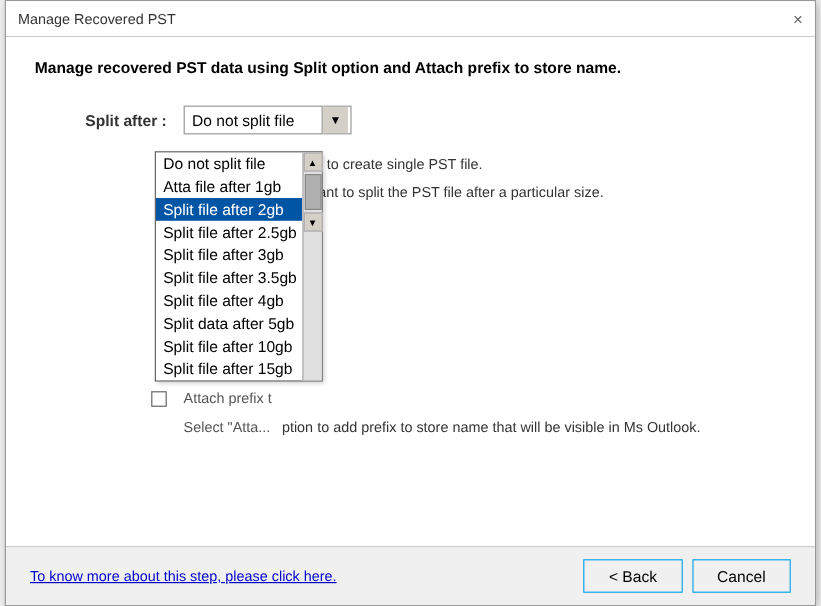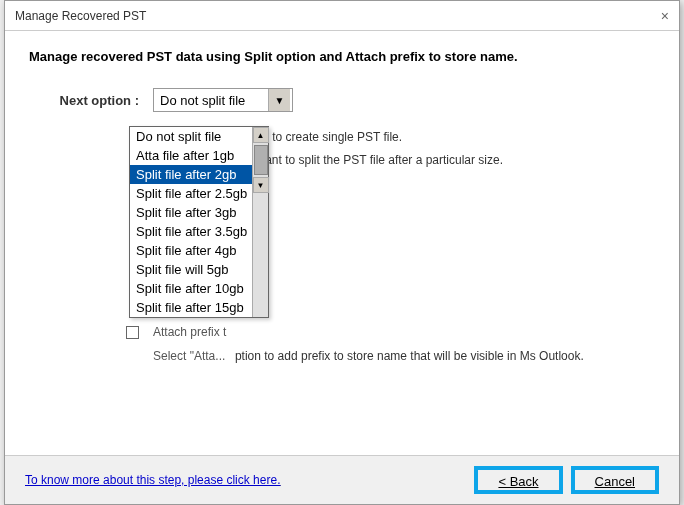--- a/index.html
+++ b/index.html
@@ -152,36 +152,35 @@
       border: 1px solid #888;
       margin: 2px 0;
     }
     .footer {
       background: #f0f0f0;
       border-top: 1px solid #ccc;
       padding: 10px 20px;
       display: flex;
       align-items: center;
       justify-content: space-between;
-      text-decoration: underline;
     }
     .footer-link {
       color: #0000cc;
       font-size: 12px;
       text-decoration: underline;
       cursor: pointer;
     }
     .footer-buttons {
       display: flex;
       gap: 8px;
     }
     .btn {
       padding: 4px 20px;
       font-size: 13px;
-      border: 4px solid #0ea5e9;
+      border: 1px solid #0ea5e9;
       background: #f0f0f0;
       cursor: pointer;
       min-width: 70px;
       height: 28px;
     }
     .btn-next {
       border: 2px solid #cc0000;
       background: #f0f0f0;
     }
     .checkbox {
@@ -206,21 +205,21 @@
 
   <div class="title-bar">
     <span class="title-bar-text">Manage Recovered PST</span>
     <button class="title-bar-close">×</button>
   </div>
 
   <div class="content-area">
     <p class="description-text">Manage recovered PST data using Split option and Attach prefix to store name.</p>
 
     <div class="form-row">
-      <span class="form-label">Next option :</span>
+      <span class="form-label">Split after :</span>
       <div class="select-wrapper">
         <div style="display:flex;align-items:center;border:1px solid #999;background:#fff;height:24px;width:140px;padding:0 2px;font-size:13px;">
           <span style="flex:1;padding-left:4px;">Do not split file</span>
           <div style="width:22px;height:22px;background:#d4d0c8;border-left:1px solid #aaa;display:flex;align-items:center;justify-content:center;font-size:10px;">▼</div>
         </div>
       </div>
     </div>
 
     <div class="partial-line">
       <span class="partial-text">Select "Do not ...</span>
@@ -234,21 +233,21 @@
     <div class="dropdown-overlay">
       <div class="dropdown-scrollbar">
         <div class="dropdown-list">
           <div class="dropdown-item">Do not split file</div>
           <div class="dropdown-item">Atta file after 1gb</div>
           <div class="dropdown-item selected">Split file after 2gb</div>
           <div class="dropdown-item">Split file after 2.5gb</div>
           <div class="dropdown-item">Split file after 3gb</div>
           <div class="dropdown-item">Split file after 3.5gb</div>
           <div class="dropdown-item">Split file after 4gb</div>
-          <div class="dropdown-item">Split file will 5gb</div>
+          <div class="dropdown-item">Split data after 5gb</div>
           <div class="dropdown-item">Split file after 10gb</div>
           <div class="dropdown-item">Split file after 15gb</div>
         </div>
         <div class="scrollbar-track">
           <div class="scrollbar-btn">▲</div>
           <div class="scrollbar-thumb"></div>
           <div class="scrollbar-btn">▼</div>
         </div>
       </div>
     </div>

